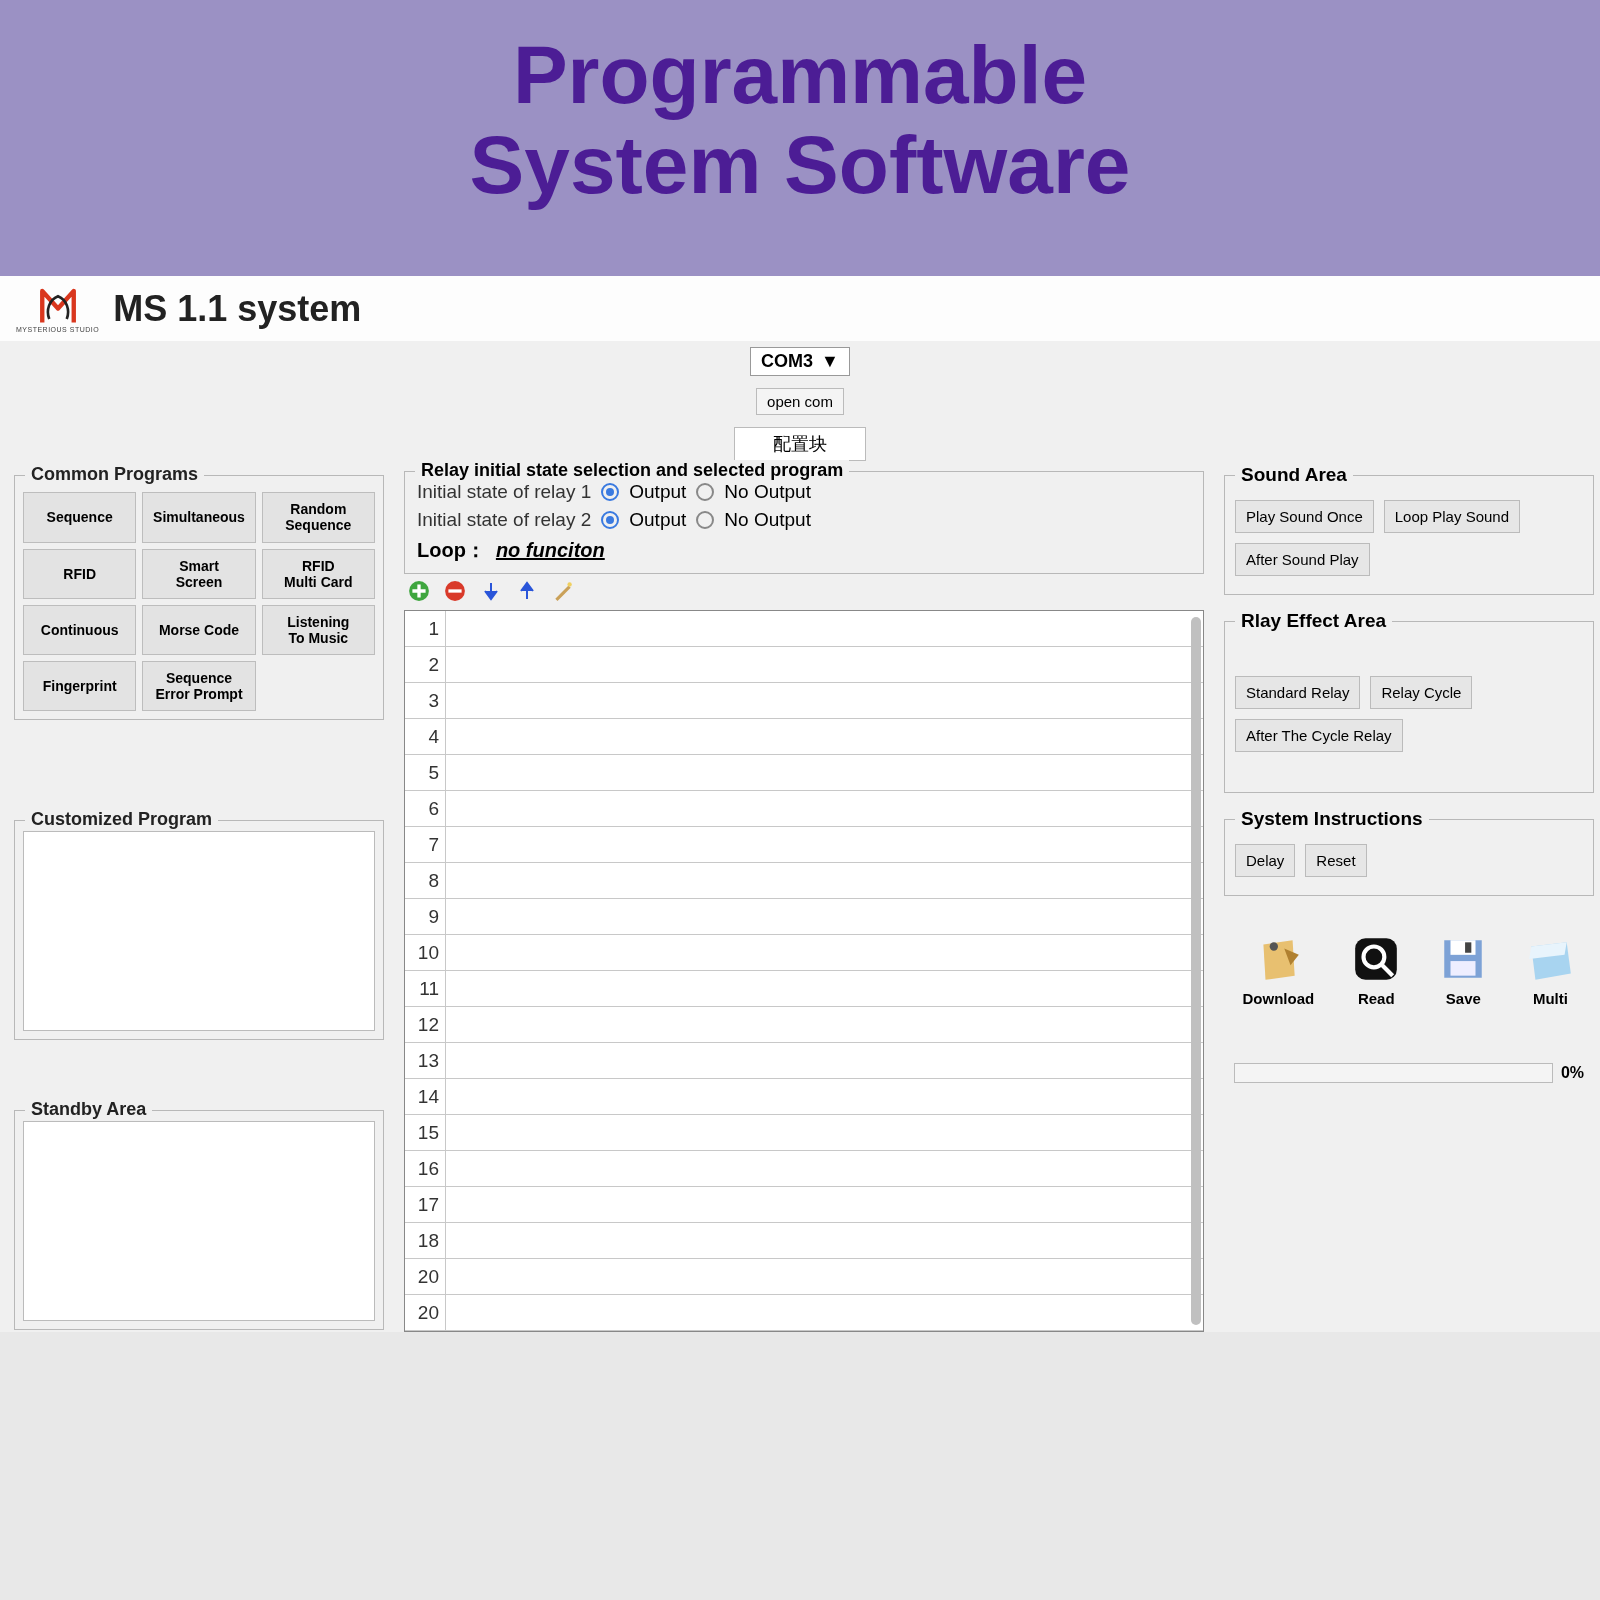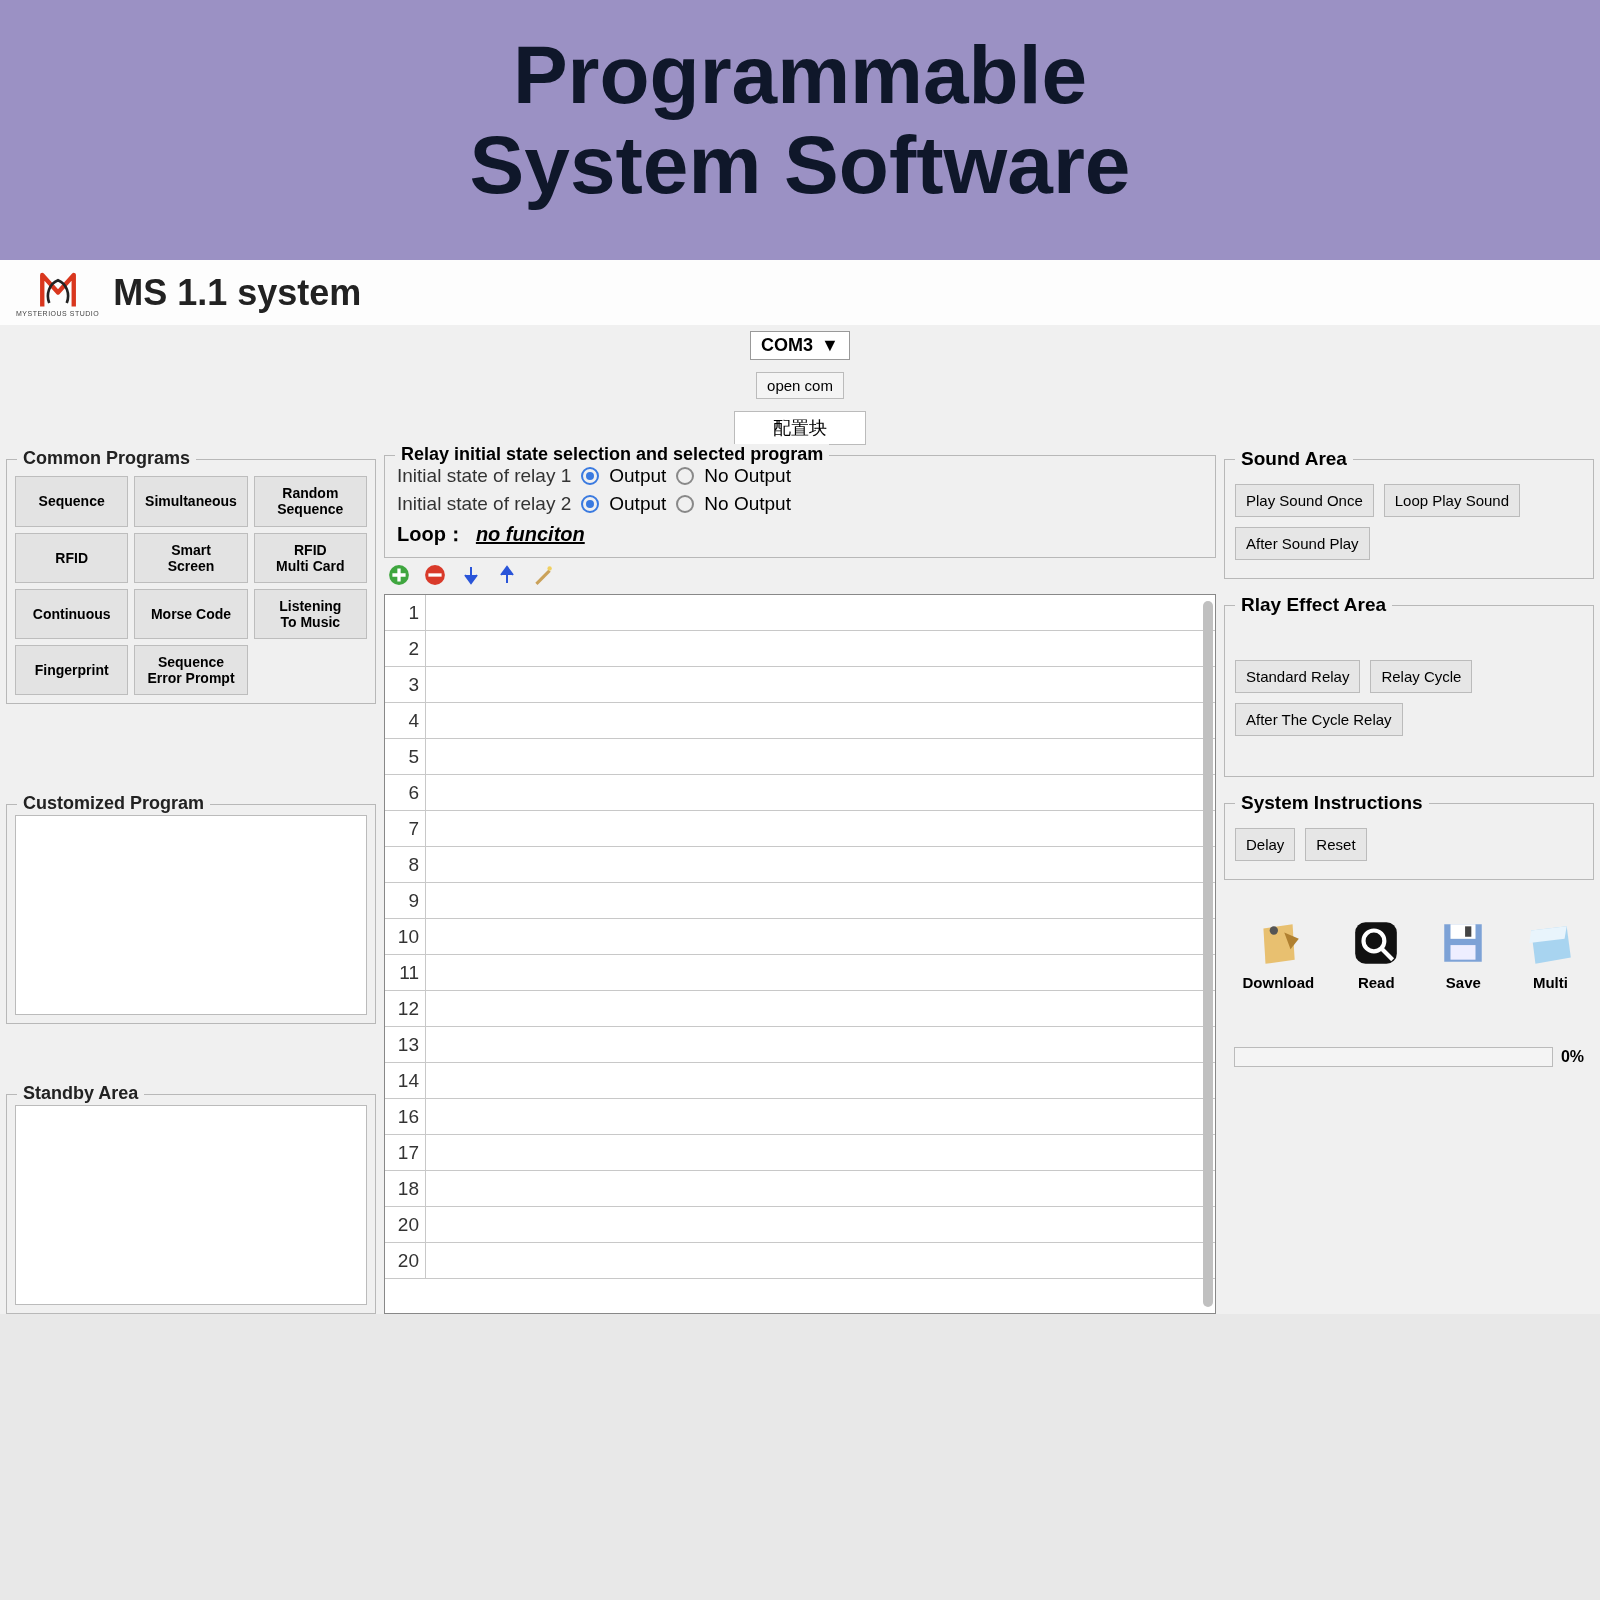--- a/index.html
+++ b/index.html
@@ -1,22 +1,22 @@
 <!DOCTYPE html>
 <html><head>
 <meta charset="utf-8">
 <style>
 * { box-sizing: border-box; margin: 0; padding: 0; }
 body { font-family: -apple-system, "Segoe UI", Arial, sans-serif; background: #e8e8e8; height: 1600px; width: 1600px; overflow: hidden; }
 
 .banner {
   background: #9b91c4;
-  color: #0f172a;
+  color: #4c1d95;
   text-align: center;
-  padding: 30px 0 50px;
+  padding: 30px 0 66px;
   font-size: 82px;
   font-weight: 700;
   line-height: 1.1;
 }
 
 .app-window {
   background: #f0f0f0;
 }
 
 .title-bar {
@@ -49,21 +49,22 @@
   padding: 4px 10px; font-size: 15px; cursor: pointer;
 }
 .config-btn {
   background: #fff; border: 1px solid #bbb;
   padding: 4px 38px; font-size: 18px; cursor: pointer;
 }
 
 .main-layout {
   display: flex;
   padding: 0 6px;
-  gap: 8px;
+  gap: 20px;
+  margin-left: 8px;
 }
 
 
 .left-col { width: 370px; display: flex; flex-direction: column; gap: 16px; }
 
 .group-box {
   border: 1px solid #b8b8b8;
   padding: 10px 8px 8px;
   position: relative;
   margin-top: 8px;
@@ -372,20 +373,24 @@
             </div>
             <div class="list-row">
               <div class="num">13</div>
               <div class="cell"></div>
             </div>
             <div class="list-row">
               <div class="num">14</div>
               <div class="cell"></div>
             </div>
             <div class="list-row">
+              <div class="num">15</div>
+              <div class="cell"></div>
+            </div>
+            <div class="list-row">
               <div class="num">16</div>
               <div class="cell"></div>
             </div>
             <div class="list-row">
               <div class="num">17</div>
               <div class="cell"></div>
             </div>
             <div class="list-row">
               <div class="num">18</div>
               <div class="cell"></div>

